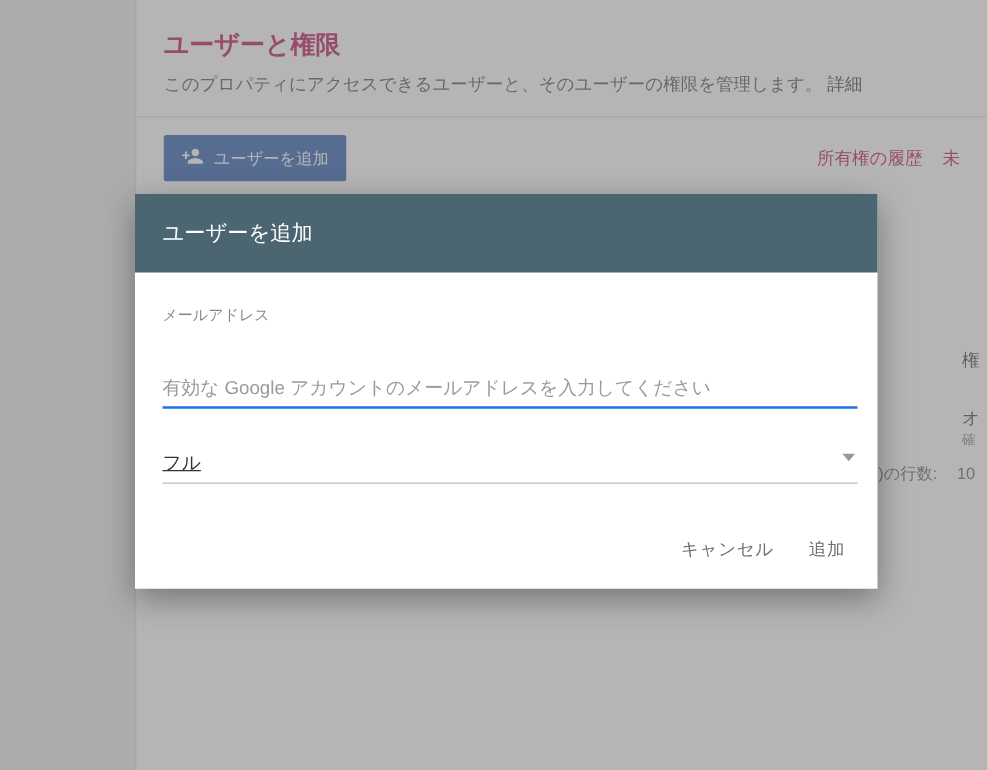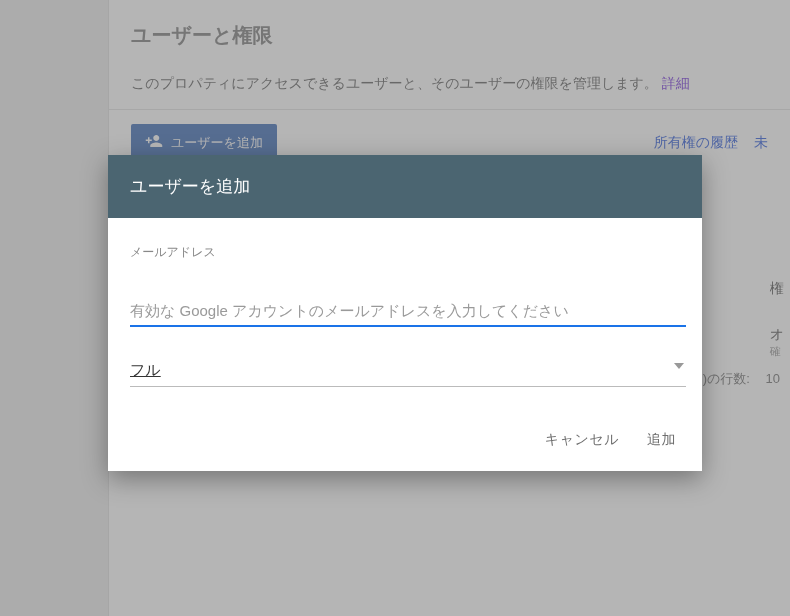--- a/index.html
+++ b/index.html
@@ -19,30 +19,30 @@
       background: #fff;
       height: 100%;
       border-left: 1px solid #ddd;
     }
     .page-header {
       padding: 22px 22px 16px 22px;
       border-bottom: 1px solid #e0e0e0;
     }
     .page-title {
       font-size: 20px;
-      color: #737373;
+      color: #be185d;
       font-weight: 600;
-      margin-bottom: 26px;
+      margin-bottom: 10px;
     }
     .page-subtitle {
       font-size: 14px;
       color: #555;
     }
     .page-subtitle a {
-      color: #6d28d9;
+      color: #404040;
       text-decoration: none;
     }
     .toolbar {
       display: flex;
       align-items: center;
       padding: 14px 22px;
       gap: 16px;
     }
     .add-user-btn {
       display: inline-flex;
@@ -52,21 +52,21 @@
       border: none;
       border-radius: 2px;
       padding: 8px 14px;
       font-size: 13px;
       cursor: pointer;
       gap: 8px;
     }
     .add-user-btn svg { width: 18px; height: 18px; fill: #fff; }
     .toolbar-spacer { flex: 1; }
     .toolbar-link {
-      color: #1d4ed8;
+      color: #be185d;
       font-size: 14px;
       white-space: nowrap;
     }
     .rows-info {
       position: absolute;
       right: 0;
       top: 370px;
       font-size: 13px;
       color: #666;
       padding-right: 10px;

